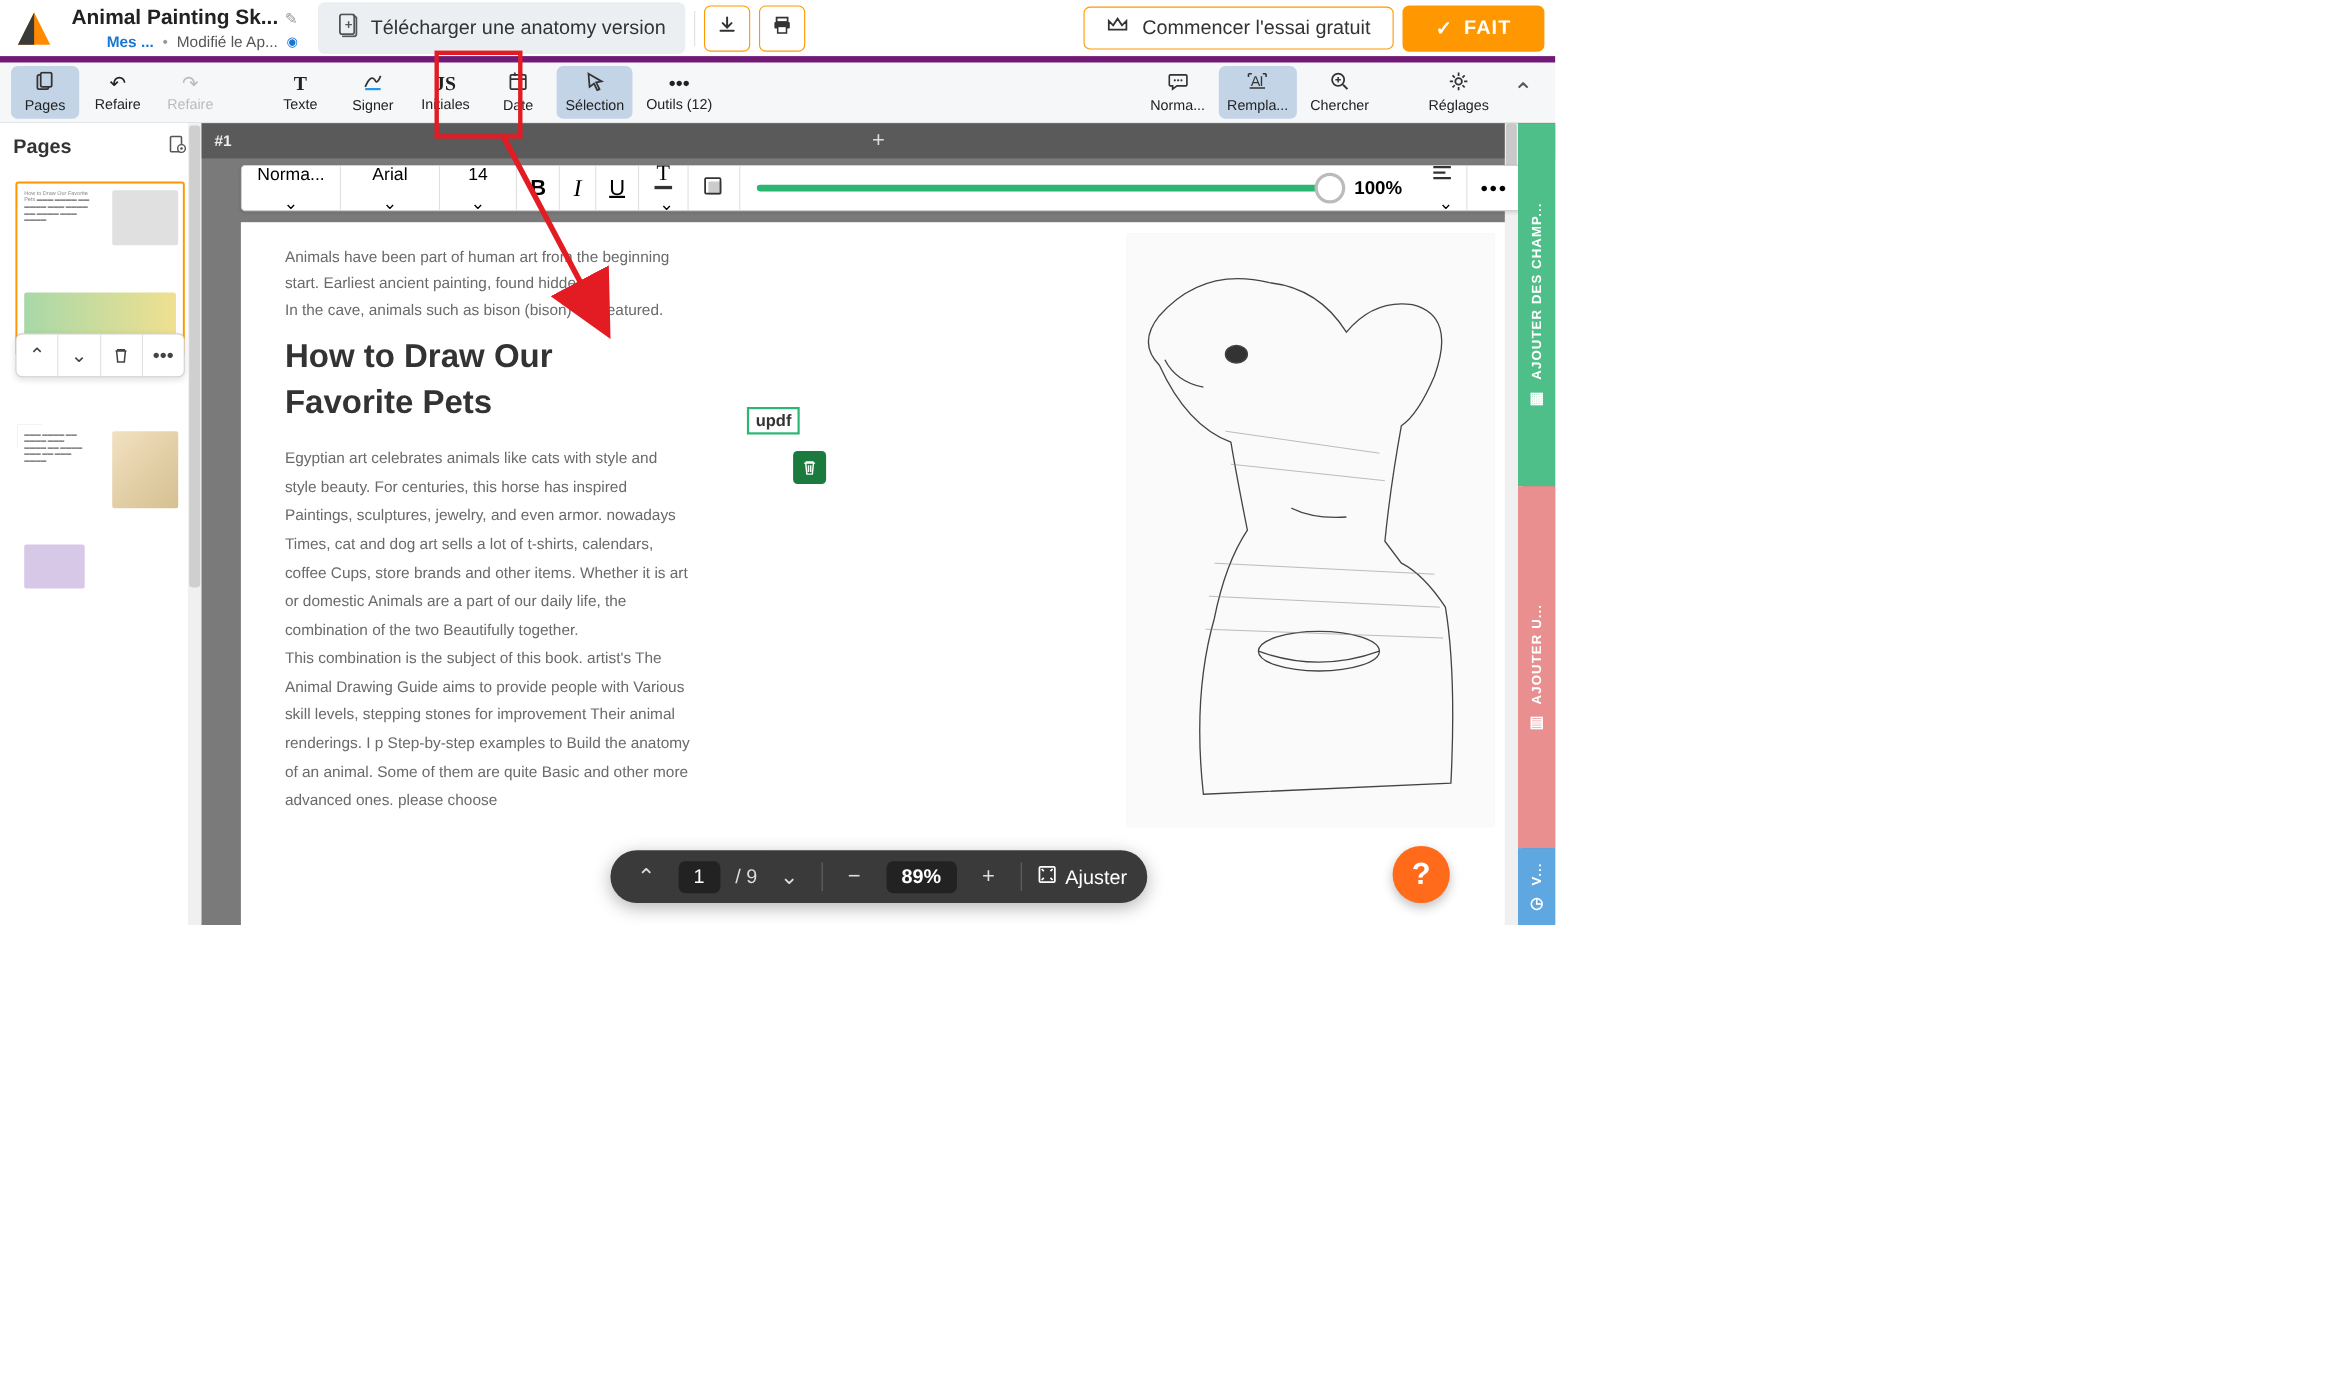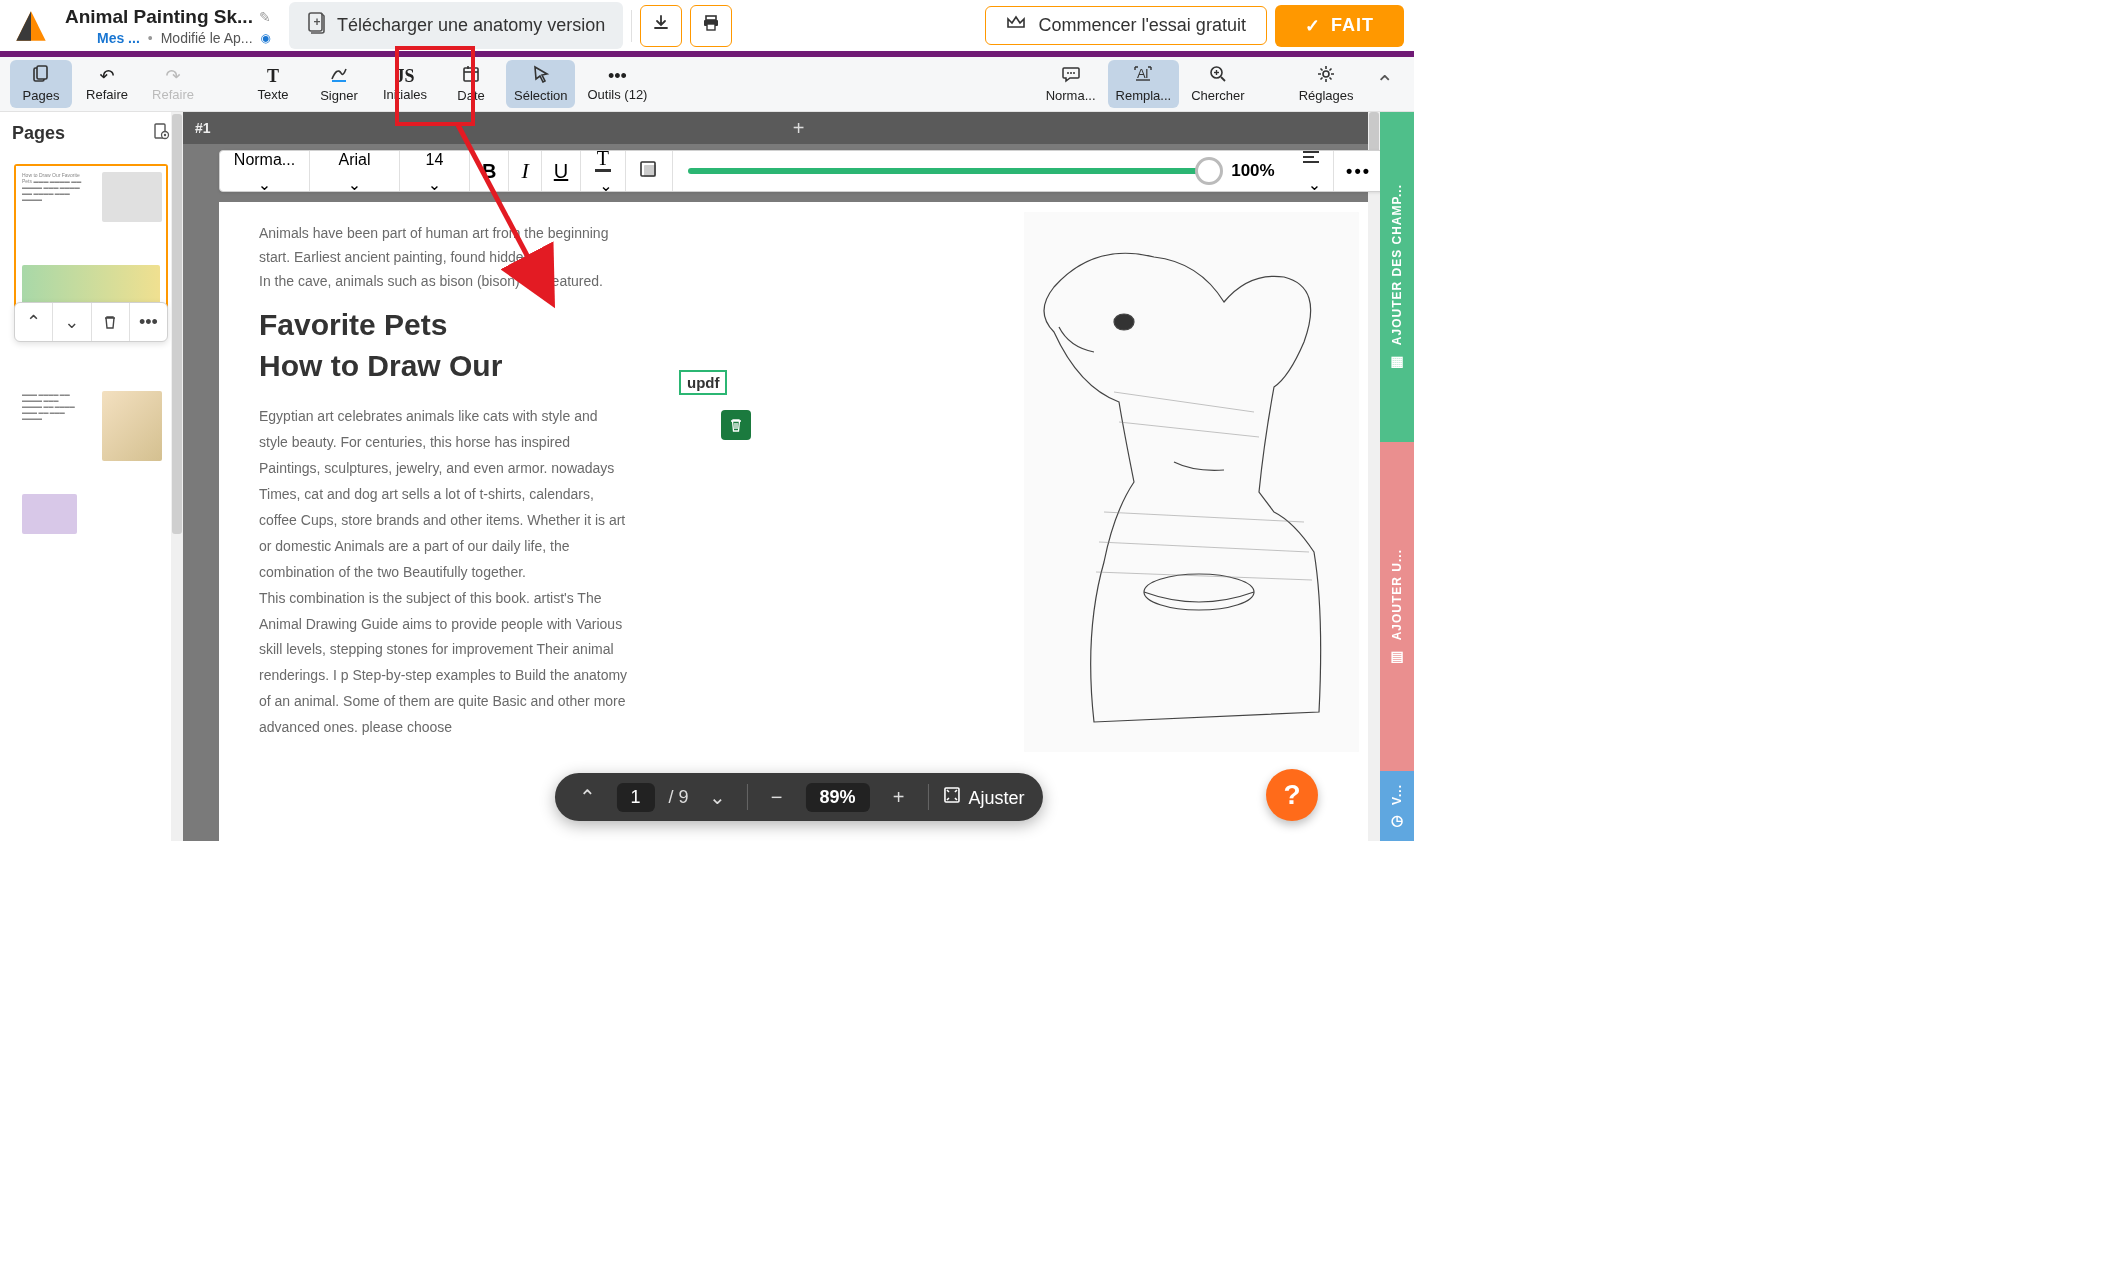--- a/index.html
+++ b/index.html
@@ -397,22 +397,22 @@
         </div>
     </div>
 
     <div class="doc-page">
       <div class="doc-intro">
         <div>Animals have been part of human art from the beginning</div>
         <div>start. Earliest ancient painting, found hidden</div>
         <div>In the cave, animals such as bison (bison) are featured.</div>
       </div>
       <div class="doc-h1">
+        <div>How to Draw Our</div>
         <div>Favorite Pets</div>
-        <div>How to Draw Our</div>
       </div>
       <div class="doc-body" style="white-space:pre-line">Egyptian art celebrates animals like cats with style and style beauty. For centuries, this horse has inspired Paintings, sculptures, jewelry, and even armor. nowadays Times, cat and dog art sells a lot of t-shirts, calendars, coffee Cups, store brands and other items. Whether it is art or domestic Animals are a part of our daily life, the combination of the two Beautifully together.
 This combination is the subject of this book. artist's The Animal Drawing Guide aims to provide people with Various skill levels, stepping stones for improvement Their animal renderings. I p Step-by-step examples to Build the anatomy of an animal. Some of them are quite Basic and other more advanced ones. please choose</div>
       <div class="doc-img">
         <svg viewBox="0 0 335 540" width="335" height="540">
           <rect width="335" height="540" fill="#fafafa"></rect>
           <g stroke="#444" stroke-width="1.2" fill="none">
             <path d="M30 120 Q10 100 30 75 Q70 30 130 45 Q175 50 200 90 Q225 60 260 65 Q300 75 280 130 Q265 165 250 175 Q240 230 235 280 L250 300 Q270 310 290 340 Q300 400 295 500 L70 510 Q60 420 80 350 Q90 300 110 270 Q100 220 95 190 Q55 175 30 120 Z"></path>
             <ellipse cx="100" cy="110" rx="10" ry="8" fill="#333"></ellipse>
             <path d="M35 115 Q45 135 70 140"></path>

